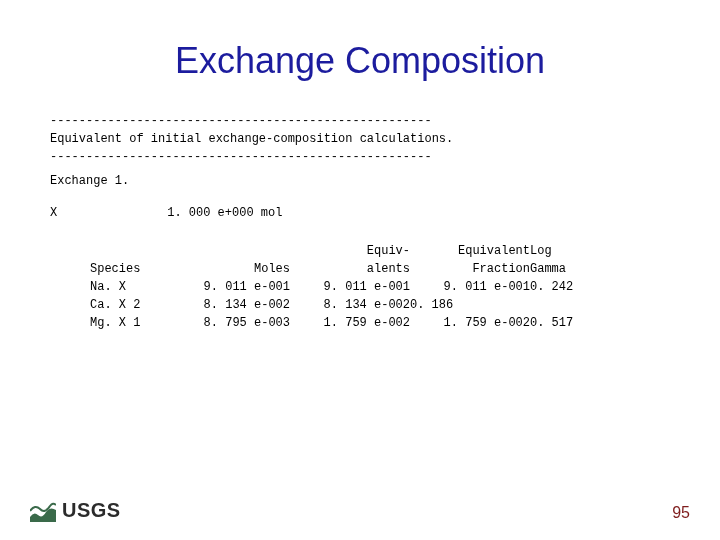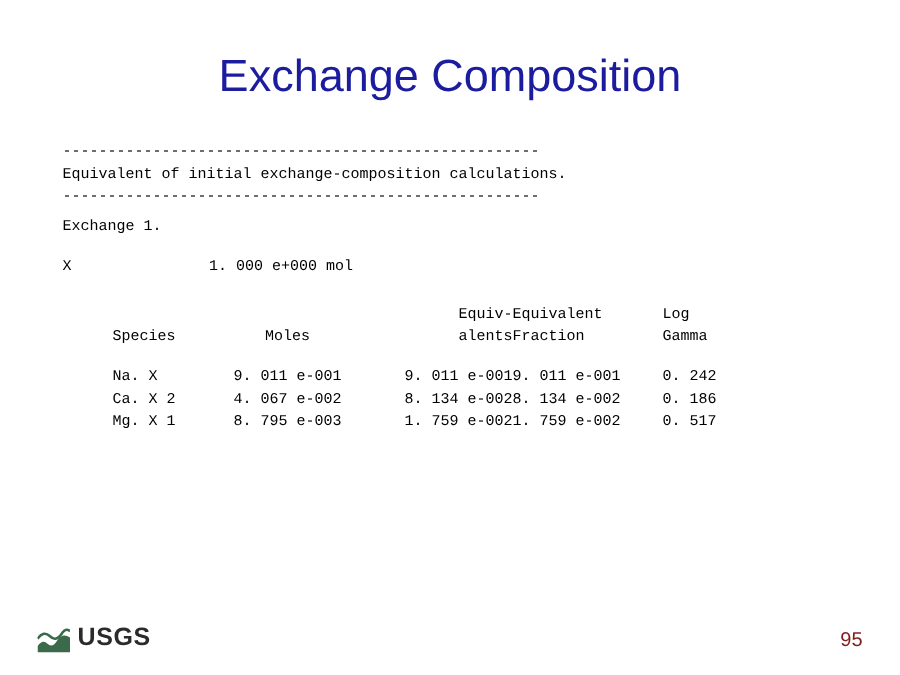--- a/index.html
+++ b/index.html
@@ -6,26 +6,26 @@
   html, body { width: 720px; height: 540px; background: #fff; font-family: Arial, sans-serif; }
   .slide { width: 720px; height: 540px; position: relative; padding: 30px 50px 16px 50px; }
   .title { font-size: 36px; color: #1c1c9e; text-align: center; margin-top: 10px; margin-bottom: 30px; font-weight: normal; }
   .mono-block { font-family: "Courier New", monospace; font-size: 12px; color: #000; line-height: 1.5; white-space: pre; }
   .exchange-line { font-family: "Courier New", monospace; font-size: 12px; margin-top: 8px; }
   .x-line { font-family: "Courier New", monospace; font-size: 12px; margin-top: 18px; }
   .x-line span.val { display:inline-block; margin-left: 110px; }
   .table { font-family: "Courier New", monospace; font-size: 12px; margin-top: 22px; }
   .table .row { display: flex; }
   .c-species { width: 120px; padding-left: 40px; }
-  .c-moles   { width: 120px; text-align: center; }
+  .c-moles   { width: 120px; text-align: right; }
   .c-equiv   { width: 120px; text-align: right; }
-  .c-frac    { width: 120px; text-align: left; }
+  .c-frac    { width: 120px; text-align: right; }
   .c-log     { width: 100px; text-align: left; }
   .header-rows .row { line-height: 1.5; }
-  .data-rows { margin-top: 14px; }
+  .data-rows { }
   .data-rows .row { line-height: 1.5; }
   .footer { position: absolute; bottom: 18px; left: 30px; right: 30px; display: flex; justify-content: space-between; align-items: flex-end; }
   .pagenum { font-size: 16px; color: #7f1d1d; margin-top: 32px; }
   .logo { display: flex; align-items: center; gap: 6px; }
   .logo-text { font-size: 20px; font-weight: bold; letter-spacing: 0.5px; color: #2b2b2b; font-family: Arial, sans-serif; }
   .logo-mark { width: 26px; height: 22px; }
 </style>
 </head>
 <body>
 
@@ -63,21 +63,20 @@
     <div class="data-rows">
       <div class="row">
         <div class="c-species">Na. X</div>
         <div class="c-moles">9. 011 e-001</div>
         <div class="c-equiv">9. 011 e-001</div>
         <div class="c-frac">9. 011 e-001</div>
         <div class="c-log">0. 242</div>
       </div>
       <div class="row">
         <div class="c-species">Ca. X 2</div>
-        <div class="c-moles">4. 067 e-002</div>
         <div class="c-equiv">8. 134 e-002</div>
         <div class="c-frac">8. 134 e-002</div>
         <div class="c-log">0. 186</div>
       </div>
       <div class="row">
         <div class="c-species">Mg. X 1</div>
         <div class="c-moles">8. 795 e-003</div>
         <div class="c-equiv">1. 759 e-002</div>
         <div class="c-frac">1. 759 e-002</div>
         <div class="c-log">0. 517</div>

